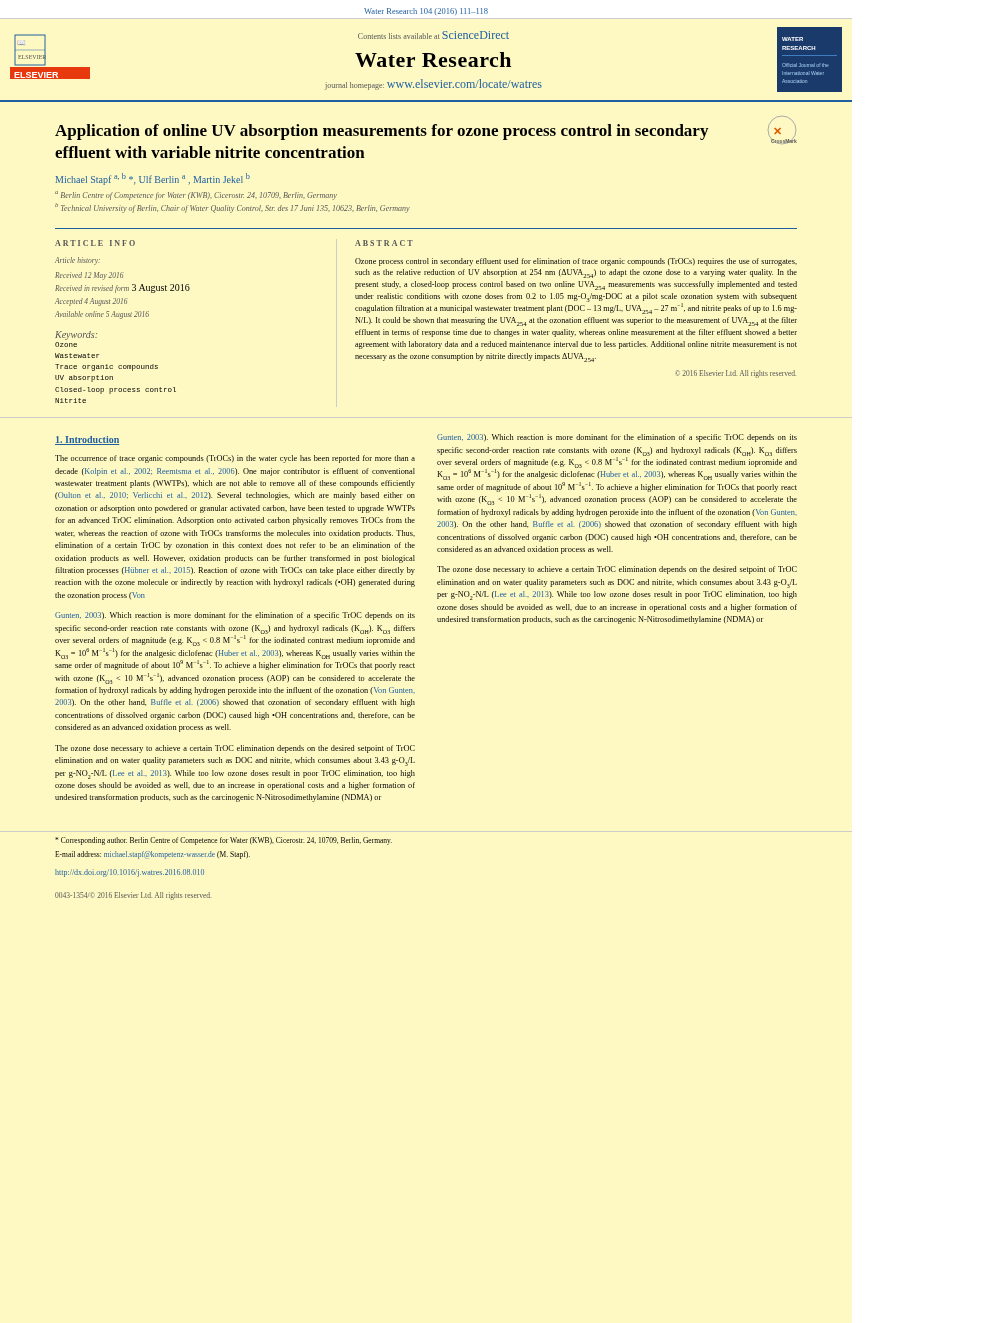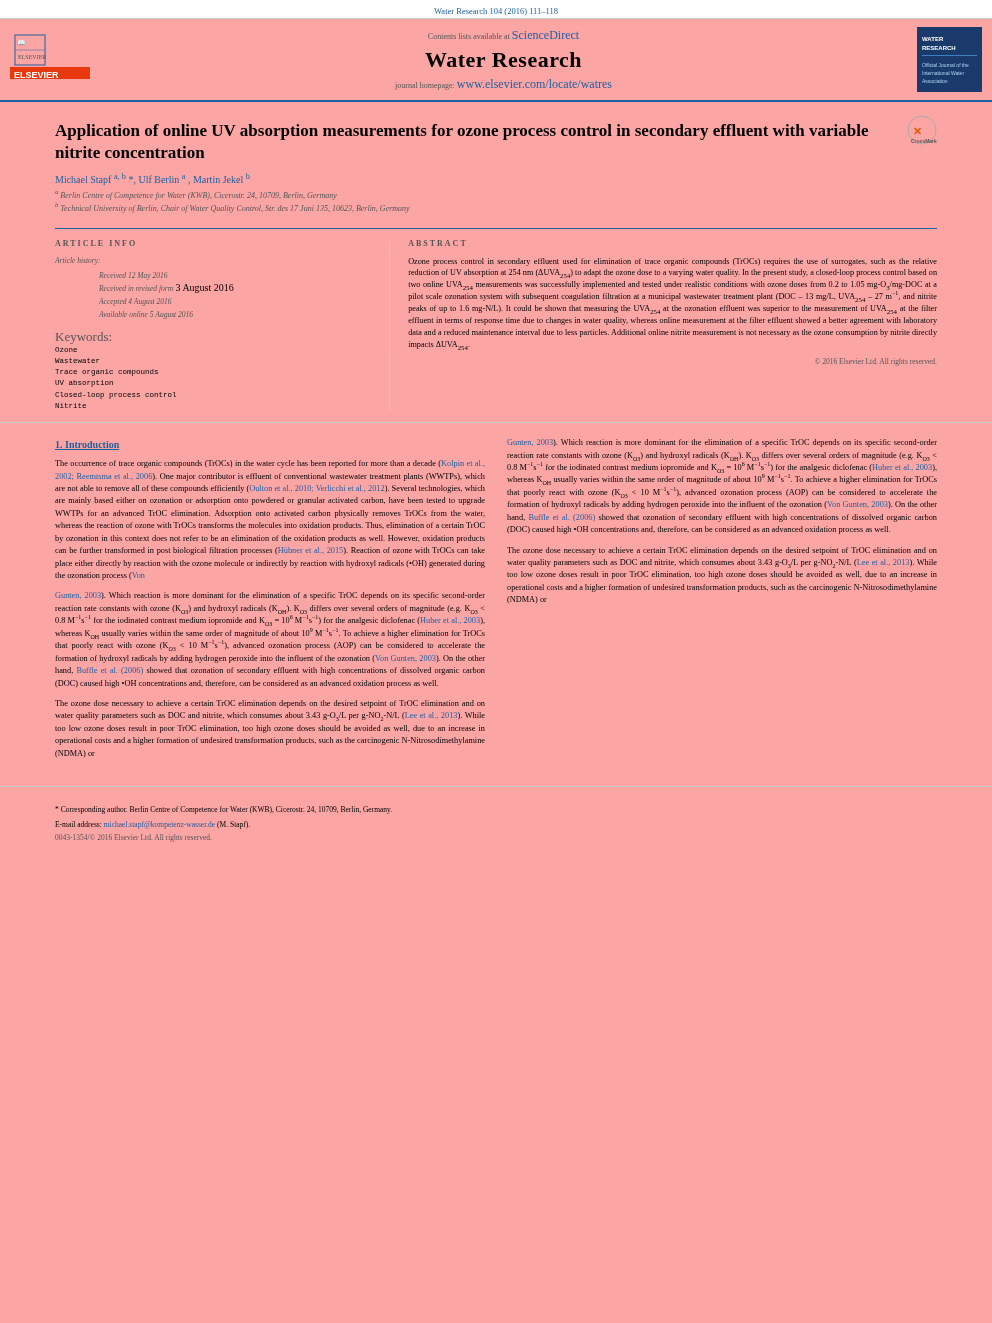--- a/index.html
+++ b/index.html
@@ -5,23 +5,23 @@
     * { box-sizing: border-box; margin: 0; padding: 0; }
     body {
       background: #fff;
       font-family: "Times New Roman", Times, serif;
       font-size: 9.5px;
       color: #000;
       width: 992px;
       min-height: 1323px;
     }
     .page {
-      width: 992px;
+      width: 852px;
       min-height: 1323px;
-      background: #fca5a5;
+      background: #fef9c3;
       padding: 0;
     }
     
     .top-bar {
       background: #fff;
       text-align: center;
       padding: 6px 0 2px 0;
       border-bottom: 1px solid #ccc;
     }
     .top-bar .journal-ref {
@@ -137,36 +137,36 @@
       text-transform: uppercase;
     }
     .article-info-label {
       font-size: 7.5px;
       font-style: italic;
       color: #555;
       margin-bottom: 4px;
     }
     .article-info-row {
       margin-bottom: 2px;
-      margin-left: 44px;
     }
     .article-info-row .label {
       font-size: 7.5px;
       font-style: italic;
       color: #555;
     }
     .article-info-row .value {
       font-size: 10px;
       color: #000;
     }
     .keywords-section {
       margin-top: 10px;
     }
     .keyword-label {
-      font-size: 13px;
+      font-size: 10px;
+      font-style: italic;
       color: #555;
     }
     .keyword-item {
       font-size: 7.5px;
       color: #000;
       line-height: 1.5;
       font-family: Liberation Mono, monospace;
     }
     .abstract-text {
       font-size: 8.2px;
@@ -217,41 +217,41 @@
     }
     .body-para sup {
       font-size: 6px;
     }
     .body-para sub {
       font-size: 6px;
     }
 
     
     .footnote-section {
-      padding: 14px 55px;
+      padding: 0 55px;
       border-top: 1px solid #ccc;
       margin-top: 8px;
     }
     .footnote-line {
       font-size: 7.5px;
       color: #000;
       line-height: 1.4;
       margin-top: 4px;
     }
     .footnote-line .ref-link {
       color: #2060a0;
     }
     .doi-link {
       color: #2060a0;
       font-size: 8px;
     }
     .issn-line {
       font-size: 7.5px;
       color: #555;
-      margin-top: 3px;
+      margin-top: 14px;
     }
 
     
     .elsevier-svg { width: 80px; height: 55px; }
     .wr-badge { width: 65px; height: 65px; }
 
     sup, sub { line-height: 0; }
   </style>
 </head>
 <body>
@@ -401,16 +401,19 @@
     </div>
   </div>
 
   <div class="footnote-section">
     <div class="footnote-line">
       * Corresponding author. <span>Berlin Centre of Competence for Water (KWB), Cicerostr. 24, 10709, Berlin, Germany.</span>
     </div>
     <div class="footnote-line">
       E-mail address: <span class="ref-link">michael.stapf@kompetenz-wasser.de</span> (M. Stapf).
     </div>
+    <div style="margin-top:6px;">
+      <a class="doi-link">http://dx.doi.org/10.1016/j.watres.2016.08.010</a>
+    </div>
     <div class="issn-line">0043-1354/© 2016 Elsevier Ltd. All rights reserved.</div>
   </div>
 
 </div>
 
 </body></html>

